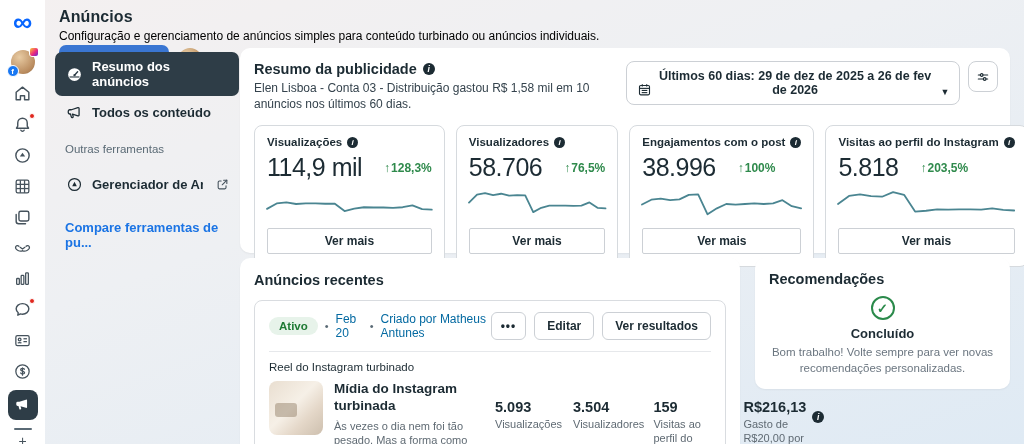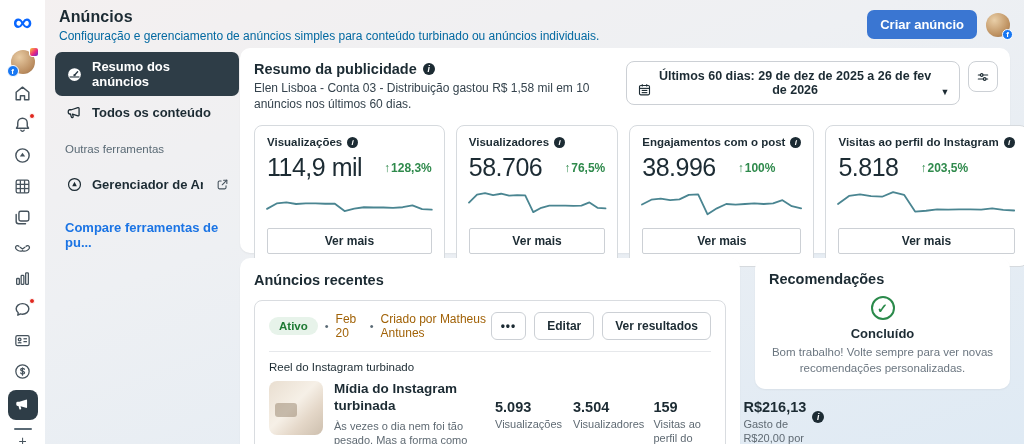--- a/index.html
+++ b/index.html
@@ -19,23 +19,23 @@
   .rail-item{position:relative;width:32px;height:32px;display:flex;align-items:center;justify-content:center;color:#45525c;margin-top:0;cursor:pointer;}
   .rail-avatar{width:24px;height:24px;border-radius:50%;background:radial-gradient(circle at 35% 30%,#e8cba3,#b98b5e 70%,#8a6342);position:relative;}
   .badge-ig{position:absolute;top:-3px;right:-4px;width:10px;height:10px;border-radius:3px;background:linear-gradient(135deg,#f9ce34,#ee2a7b 55%,#6228d7);border:1.5px solid #fff;}
   .badge-fb{position:absolute;bottom:-3px;left:-4px;width:12px;height:12px;border-radius:50%;background:#1877f2;border:1.5px solid #fff;color:#fff;font-size:8px;font-weight:bold;display:flex;align-items:center;justify-content:center;}
   .red-dot{position:absolute;top:4px;right:4px;width:6px;height:6px;border-radius:50%;background:#e0271e;border:1px solid #fff;}
   .rail-active{width:30px;height:30px;border-radius:8px;background:#2e3d47;color:#fff;display:flex;align-items:center;justify-content:center;}
   .rail-divider{width:18px;border-top:2px solid #5a6a75;margin-top:8px;border-radius:2px;}
   .rail-plus{color:#45525c;font-size:14px;line-height:10px;margin-top:6px;height:8px;overflow:hidden;}
 
   
-  .header{position:absolute;left:45px;top:0;right:0;height:46px;display:flex;align-items:flex-start;justify-content:space-between;padding:8px 14px 0 14px;}
+  .header{position:absolute;left:45px;top:0;right:0;height:46px;display:flex;align-items:flex-start;justify-content:space-between;padding:8px 32px 0 14px;flex-direction:column;}
   .page-title{font-size:16px;font-weight:bold;letter-spacing:.1px;}
-  .page-subtitle{font-size:12px;color:#0369a1;margin-top:3px;}
+  .page-subtitle{font-size:12px;color:#000000;margin-top:3px;}
   .header-right{display:flex;align-items:center;gap:9px;margin-top:2px;}
   .btn-primary{background:#3a76d2;color:#fff;border:none;border-radius:7px;font-family:inherit;font-size:13px;font-weight:bold;padding:7px 13px;cursor:pointer;}
   .hdr-avatar{width:24px;height:24px;border-radius:50%;background:radial-gradient(circle at 35% 30%,#e9cfa8,#bd905f 65%,#8a6342);position:relative;cursor:pointer;}
   .hdr-avatar .badge-fb{bottom:-3px;left:auto;right:-3px;width:11px;height:11px;}
 
   
   .sidenav{position:absolute;left:55px;top:52px;width:184px;}
   .nav-item{display:flex;align-items:center;gap:9px;padding:7px 10px;border-radius:7px;font-size:13px;font-weight:bold;cursor:pointer;}
   .nav-item.selected{background:#2e3d47;color:#fff;}
   .nav-ic{width:18px;height:18px;flex:0 0 18px;display:flex;align-items:center;justify-content:center;}
@@ -71,21 +71,21 @@
   .ver-mais{width:100%;height:26px;border:1px solid #ccd0d5;border-radius:2px;background:#fff;font-family:inherit;font-size:12px;font-weight:bold;color:#1c2b33;cursor:pointer;}
 
   
   .recent-card{position:absolute;left:240px;top:258px;width:500px;height:200px;padding:14px;}
   .section-title{font-size:14.5px;font-weight:bold;}
   .ad-box{margin-top:12px;border:1px solid #d9dce0;border-radius:8px;padding:11px 14px 12px;}
   .ad-top{display:flex;align-items:center;}
   .pill{background:#e7f3ea;color:#1e7a34;font-size:11.5px;font-weight:bold;border-radius:10px;padding:3px 10px;}
   .dot-sep{color:#5a6a75;font-size:11px;margin:0 7px;}
   .dot-sep::before{content:"•";}
-  .ad-meta{font-size:12px;color:#a16207;}
+  .ad-meta{font-size:12px;color:#0369a1;}
   .ad-actions{margin-left:auto;display:flex;gap:8px;}
   .btn-ghost{border:1px solid #ccd0d5;border-radius:6px;background:#fff;font-family:inherit;font-size:12px;font-weight:bold;color:#1c2b33;padding:6px 12px;cursor:pointer;white-space:nowrap;}
   .btn-more{padding:6px 9px;letter-spacing:1px;}
   .ad-divider{border-top:1px solid #e6e8eb;margin:11px 0 9px;}
   .reel-label{font-size:11.5px;color:#1c2b33;margin-bottom:8px;}
   .ad-row{display:flex;gap:11px;align-items:flex-start;}
   .thumb{width:54px;height:54px;border-radius:8px;flex:0 0 54px;background:linear-gradient(135deg,#e9ded0 0%,#f6f0e7 45%,#e4d7c8 70%,#cdbfae 100%);position:relative;overflow:hidden;}
   .thumb::after{content:"";position:absolute;left:6px;top:22px;width:22px;height:14px;border-radius:3px;background:rgba(140,120,95,.45);}
   .ad-name-block{width:150px;flex:0 0 150px;}
   .ad-name{font-size:13.5px;font-weight:bold;line-height:1.25;}

